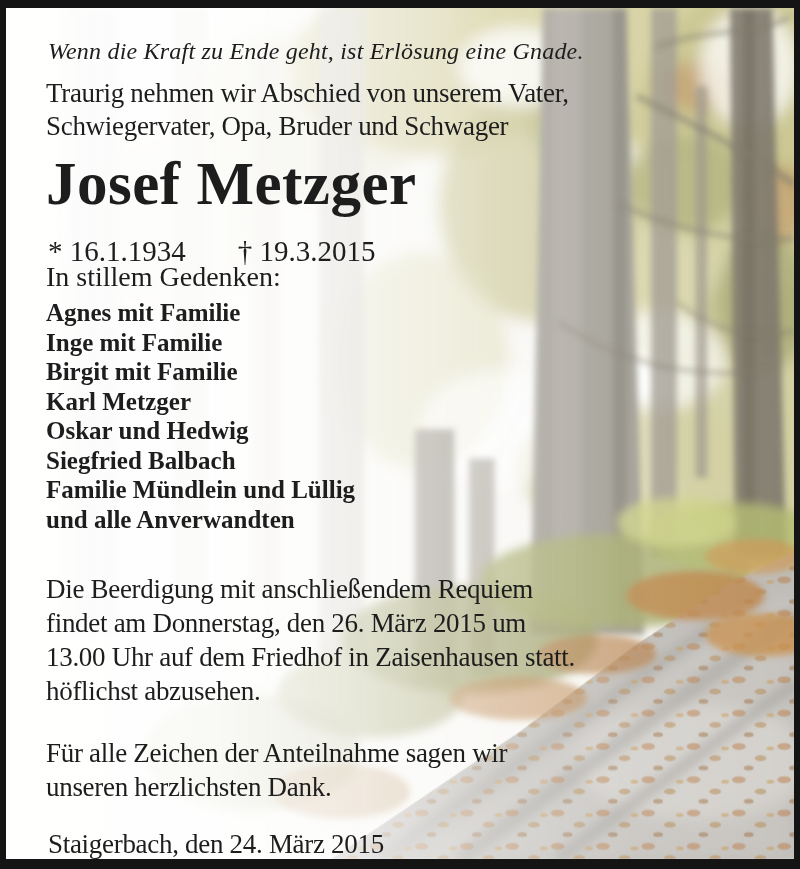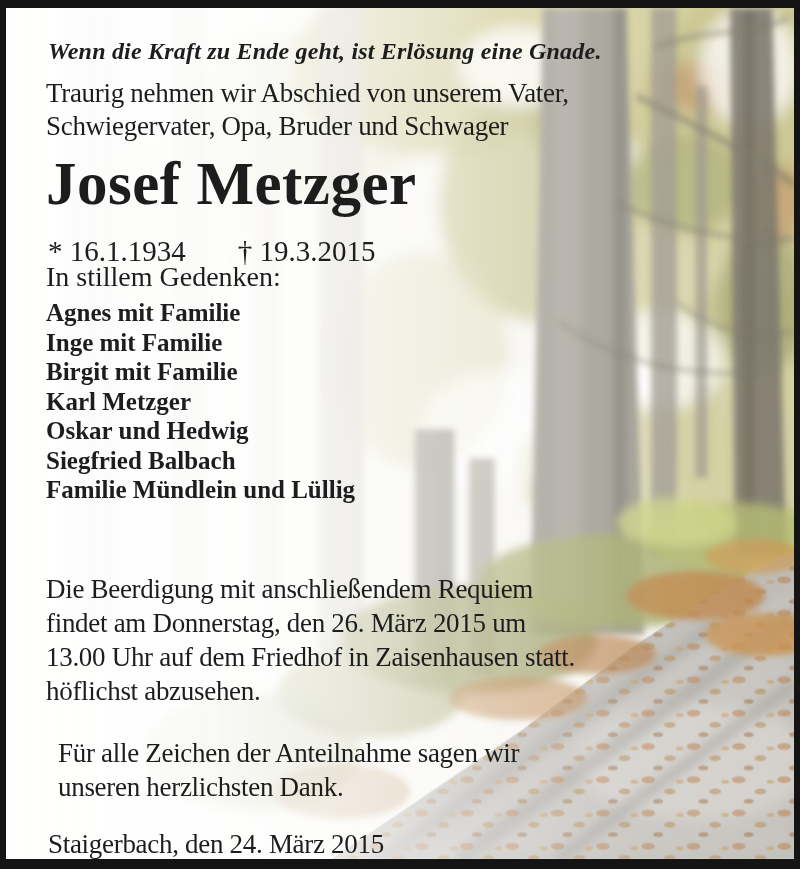--- a/index.html
+++ b/index.html
@@ -19,28 +19,28 @@
   .wash{
     background:linear-gradient(90deg,
       rgba(255,255,255,0.93) 0%,
       rgba(255,255,255,0.88) 26%,
       rgba(255,255,255,0.66) 46%,
       rgba(255,255,255,0.40) 62%,
       rgba(255,255,255,0.20) 80%,
       rgba(255,255,255,0.12) 100%);
   }
   .txt{position:absolute;color:#1d1d1d;white-space:nowrap;}
-  .quote{left:42px;top:30px;font-size:24px;font-weight:700;font-style:italic;letter-spacing:.2px;}
+  .quote{left:42px;top:30px;font-size:24px;font-weight:400;font-style:italic;letter-spacing:.2px;}
   .intro{left:40px;top:69px;font-size:27px;line-height:33px;letter-spacing:-.3px;}
   .name{left:40px;top:146px;font-size:61px;font-weight:700;line-height:60px;letter-spacing:.5px;}
   .dates{left:42px;top:211px;font-size:29px;display:flex;gap:52px;margin-top:16px;}
   .gedenken{left:40px;top:253px;font-size:28px;}
   .mourners{left:40px;top:290px;font-size:25px;font-weight:700;line-height:29.5px;}
   .funeral{left:40px;top:564px;font-size:27px;line-height:34px;letter-spacing:-.3px;}
-  .thanks{left:52px;top:728px;font-size:27px;line-height:34px;letter-spacing:-.3px;}
+  .thanks{left:40px;top:728px;font-size:27px;line-height:34px;letter-spacing:-.3px;}
   .dateline{left:42px;top:798px;font-size:27px;letter-spacing:-.3px;margin-top:23px;}
 </style>
 </head>
 <body>
 
 <div class="page">
 
   <div class="photo">
     <svg viewBox="0 0 800 869" preserveAspectRatio="none">
       <defs>
@@ -160,20 +160,21 @@
   <div class="txt gedenken">In stillem Gedenken:</div>
 
   <div class="txt mourners">
     <div>Agnes mit Familie</div>
     <div>Inge mit Familie</div>
     <div>Birgit mit Familie</div>
     <div>Karl Metzger</div>
     <div>Oskar und Hedwig</div>
     <div>Siegfried Balbach</div>
     <div>Familie Mündlein und Lüllig</div>
+    <div>und alle Anverwandten</div>
   </div>
 
   <div class="txt funeral">
     <div>Die Beerdigung mit anschließendem Requiem</div>
     <div>findet am Donnerstag, den 26. März 2015 um</div>
     <div>13.00 Uhr auf dem Friedhof in Zaisenhausen statt.</div>
     <div>höflichst abzusehen.</div>
   </div>
 
   <div class="txt thanks">

